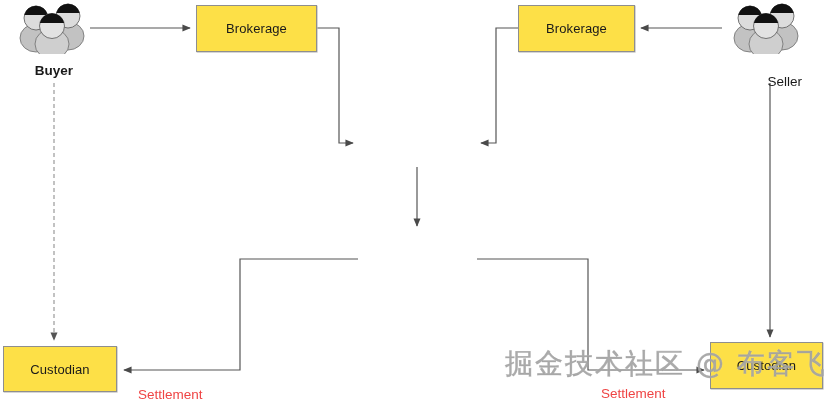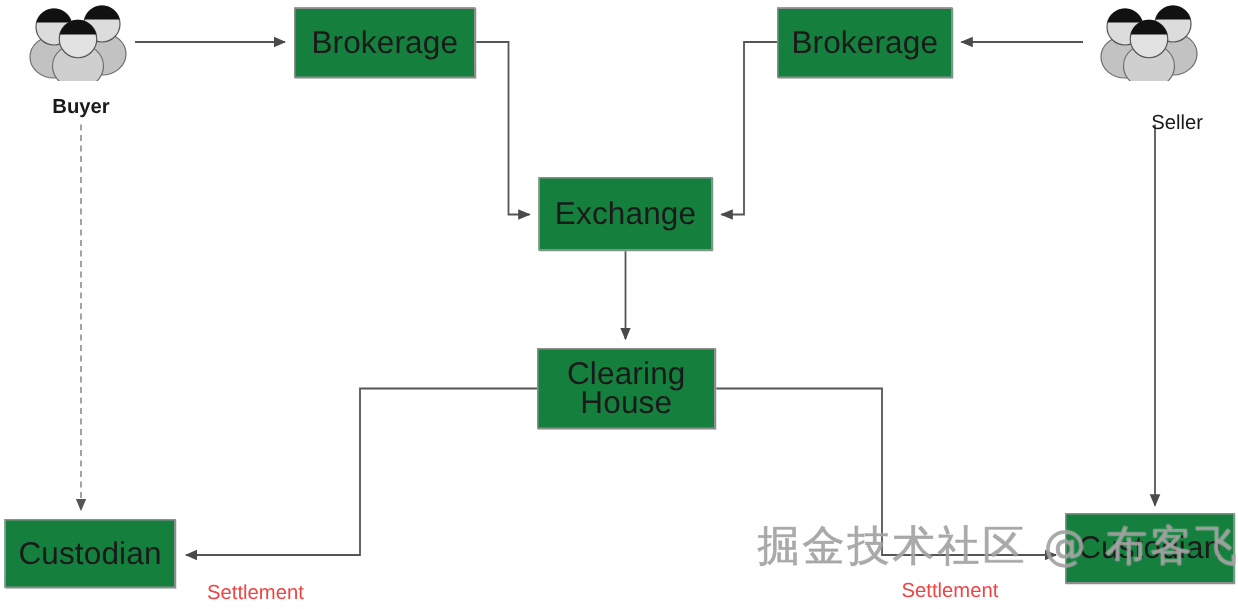--- a/index.html
+++ b/index.html
@@ -20,29 +20,29 @@
   #wires {
     position: absolute;
     left: 0;
     top: 0;
     width: 825px;
     height: 406px;
   }
   .node {
     position: absolute;
     box-sizing: border-box;
-    background: #15803d;
+    background: #fde047;
     border: 1px solid #8e8e8e;
     box-shadow: 0.6px 0.6px 0 0 #b9b9b9;
     display: flex;
     align-items: center;
     justify-content: center;
     text-align: center;
     color: #1a1a1a;
-    font-size: 21px;
+    font-size: 13px;
     line-height: 19px;
     font-family: "Liberation Sans", sans-serif;
     letter-spacing: 0.1px;
   }
   .node span { display: block; }
   .caption {
     position: absolute;
     color: #1a1a1a;
     font-size: 13.5px;
     line-height: 16px;
@@ -152,28 +152,21 @@
   <div class="caption" style="left:738px; top:74px; width:64px;text-align:right;">Seller</div>
 
   <div class="node" style="left:196px; top:5px; width:121px; height:47px;">
     <span>Brokerage</span>
   </div>
 
   <div class="node" style="left:518px; top:5px; width:117px; height:47px;">
     <span>Brokerage</span>
   </div>
 
-  <div class="node" style="left:359px; top:118px; width:116px; height:49px;">
-    <span>Exchange</span>
-  </div>
 
-  <div class="node" style="left:358px; top:232px; width:119px; height:54px; flex-direction:column;">
-    <span>Clearing</span>
-    <span>House</span>
-  </div>
 
   <div class="node" style="left:3px; top:346px; width:114px; height:46px;">
     <span>Custodian</span>
   </div>
 
   <div class="node" style="left:710px; top:342px; width:113px; height:47px;">
     <span>Custodian</span>
   </div>
 
   <div class="edge-label" style="left:138px; top:387px;">Settlement</div>

